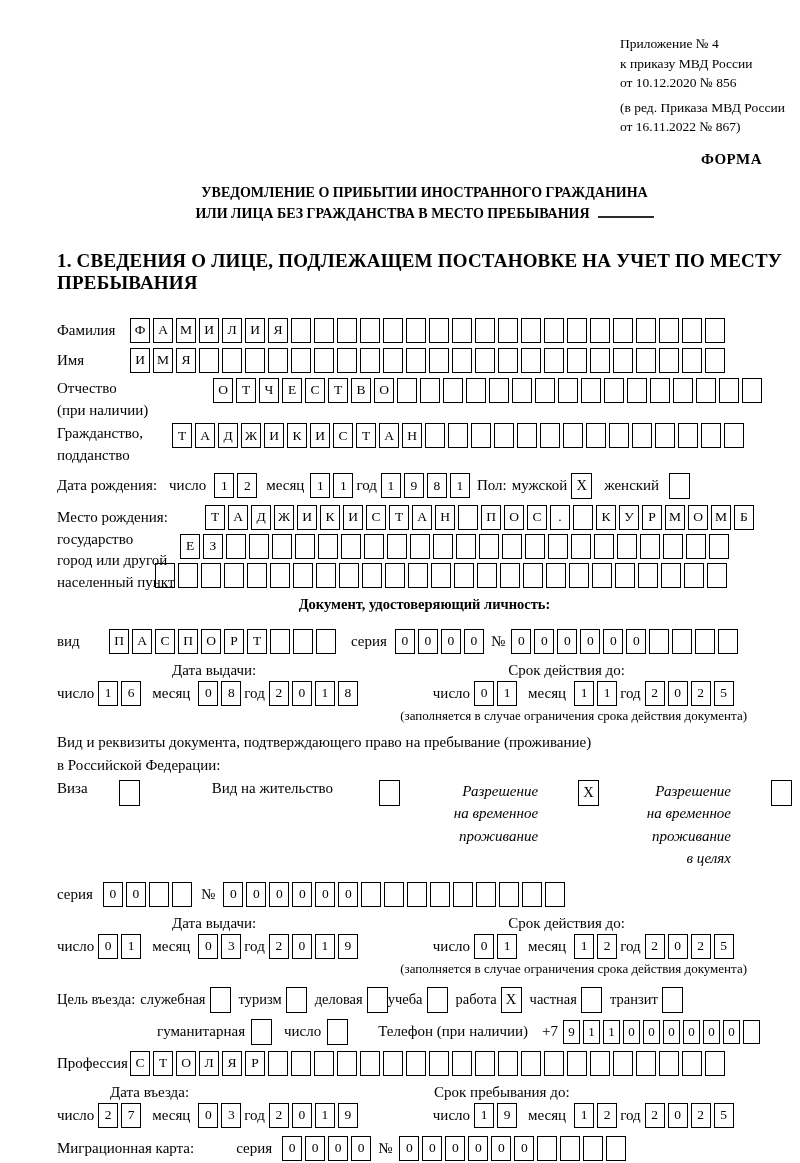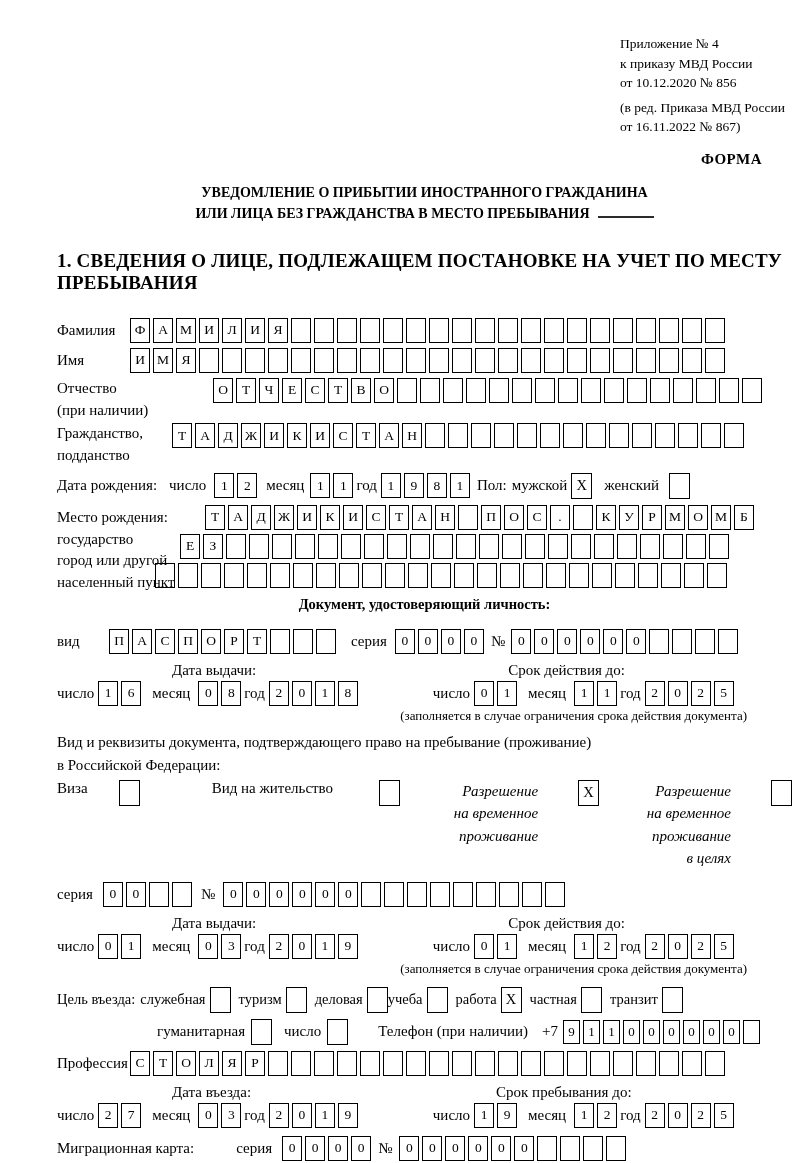--- a/index.html
+++ b/index.html
@@ -554,21 +554,21 @@
         <span class="cell"></span>
         <span class="cell"></span>
         <span class="cell"></span>
         <span class="cell"></span>
         <span class="cell"></span>
         <span class="cell"></span>
       </span>
   </div>
 
   <div class="dheads">
-    <span style="margin-left:115px">Дата въезда:</span>
+    <span style="margin-left:53px">Дата въезда:</span>
     <span style="margin-left:245px">Срок пребывания до:</span>
   </div>
 
   <div class="row" style="margin-top:2px">
     <span class="lb" style="margin-right:4px">число</span>
     <span class="cells">
         <span class="cell">2</span>
         <span class="cell">7</span>
       </span>
     <span class="lb" style="margin-left:8px;margin-right:8px">месяц</span>

